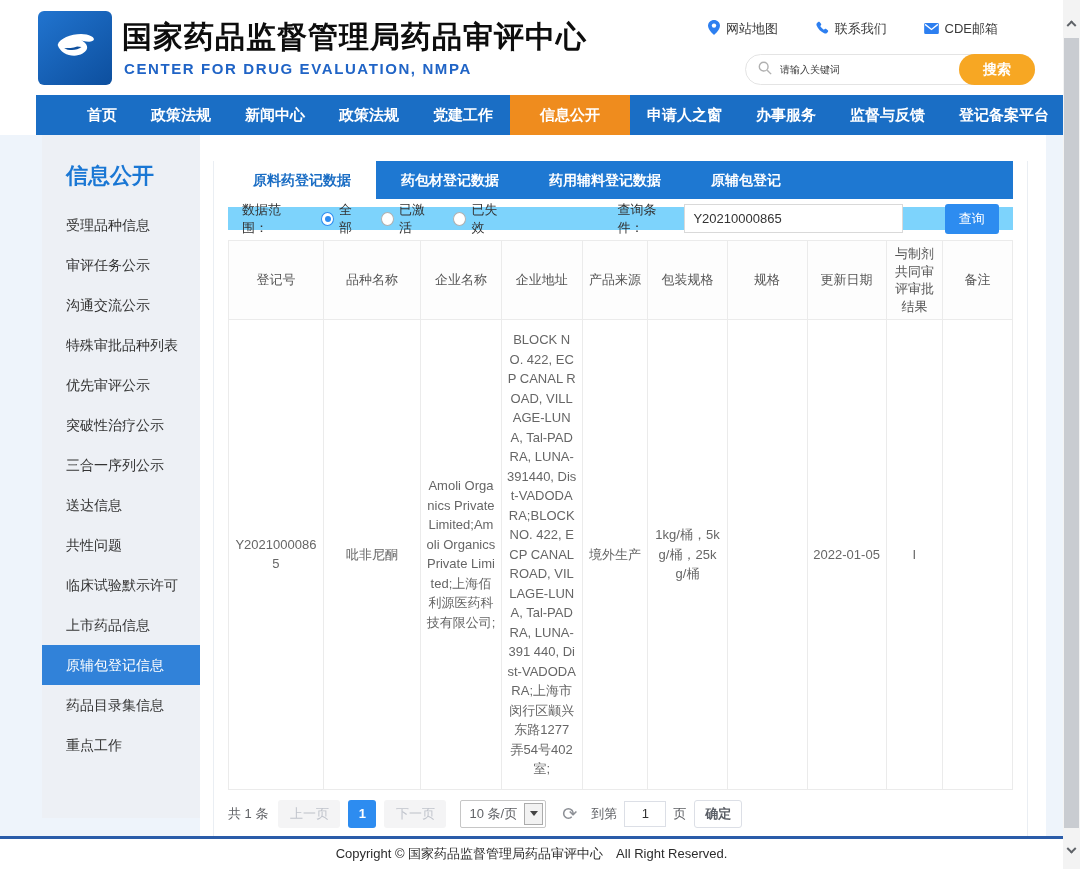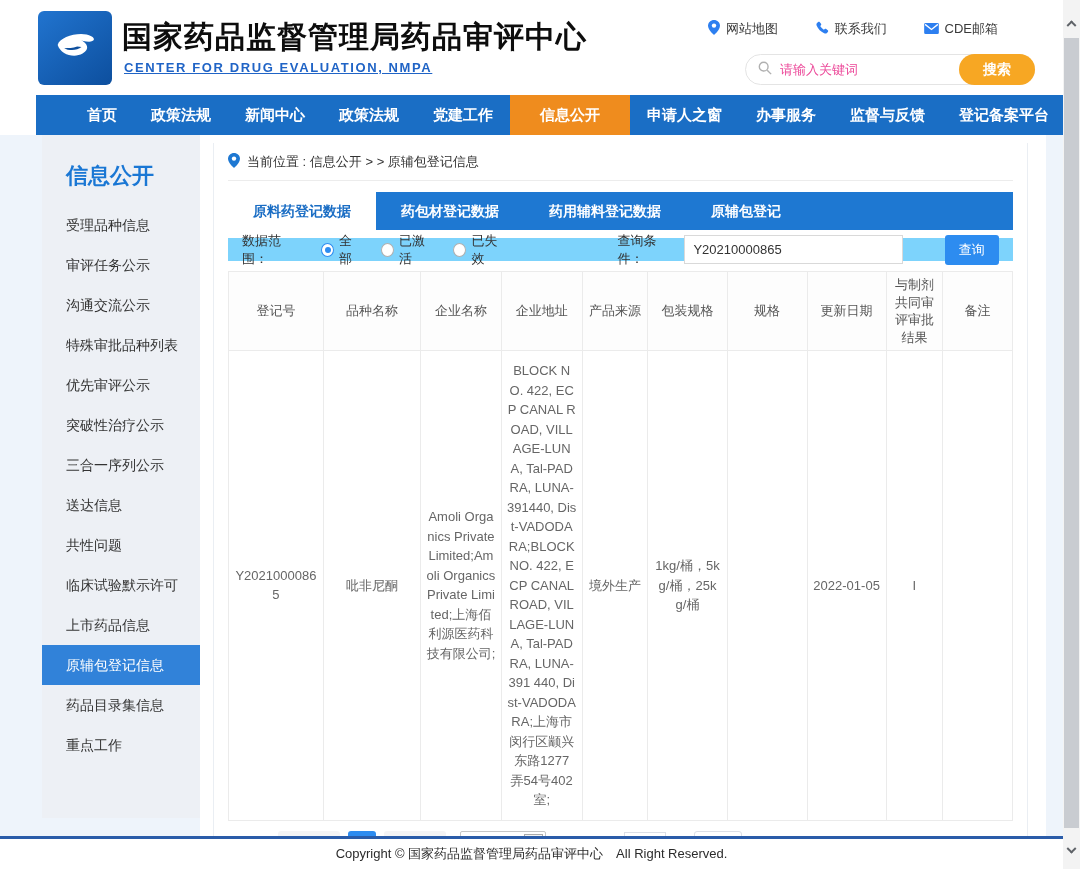--- a/index.html
+++ b/index.html
@@ -6,28 +6,28 @@
   body { font-family:"Liberation Sans","DejaVu Sans",sans-serif; background:#fff; }
   .screen { position:relative; width:1080px; height:869px; background:#fff; overflow:hidden; }
 
   
   .topbar { position:relative; height:95px; background:#fff; }
   .logo-box { position:absolute; left:38px; top:11px; width:74px; height:74px;
     background:linear-gradient(140deg,#2174cf,#0d4f9e); border-radius:6px;
     display:flex; align-items:center; justify-content:center; }
   .brand-cn { position:absolute; left:122px; top:17px; font-size:30px; font-weight:bold;
     color:#0d0d0d; letter-spacing:1px; white-space:nowrap; }
-  .brand-en { position:absolute; left:124px; top:60px; font-size:13px; font-weight:bold;
-    color:#2064c6; letter-spacing:1.6px; white-space:nowrap;text-decoration:underline; }
+  .brand-en { position:absolute; left:124px; top:60px; font-size:15px; font-weight:bold;
+    color:#2064c6; letter-spacing:1.6px; white-space:nowrap; }
   .top-links { position:absolute; left:708px; top:20px; width:290px; display:flex;
     justify-content:space-between; align-items:center; font-size:13px; color:#3a3a3a; }
   .top-link { display:flex; align-items:center; gap:6px; cursor:pointer; }
   .search-pill { position:absolute; left:745px; top:54px; width:290px; height:31px;
     border:1px solid #e4e4e4; border-radius:16px; background:#fff; display:flex; align-items:center; }
-  .search-pill .ph { margin-left:8px; font-size:13px; color:#ec4899; flex:1; }
+  .search-pill .ph { margin-left:8px; font-size:10px; color:#404040; flex:1; }
   .search-btn { width:76px; height:31px; margin-right:-1px; border:none; border-radius:16px;
     background:#f7a723; color:#fff; font-size:14px; font-weight:bold; cursor:pointer; }
   .mag { margin-left:12px; }
 
   
   .nav { height:40px; background:#1a6ec5; display:flex; align-items:stretch; padding:0 34px;margin-left:36px; }
   .nav-item { display:flex; align-items:center; padding:0 17px; color:#fff; font-size:15px;
     font-weight:bold; cursor:pointer; white-space:nowrap; }
   .nav-item.active { background:#ef8c1e; padding:0 30px; }
   .nav-sep { width:1px; height:15px; background:rgba(255,255,255,.55); align-self:center; }
@@ -43,21 +43,21 @@
   .side-item.active { background:#3182d9; color:#fff; }
   .main-col { width:837px; background:#fff; padding:8px 9px 0 13px; }
   .gutter-r { width:26px; background:linear-gradient(to right,#ffffff 35%,#eef4fb 35%); }
   .panel { border:1px solid #eaeef3; border-top:none; background:#fff; padding:0 14px 14px; min-height:678px; }
 
   
   .breadcrumb { height:38px; display:flex; align-items:center; gap:7px; font-size:13px;
     color:#333; border-bottom:1px solid #ececec; }
 
   
-  .tabs { margin-top:11px; height:38px; background:#1e78d2; display:flex; }
+  .tabs { margin-top:18px; height:38px; background:#1e78d2; display:flex; }
   .tab { padding:0 25px; line-height:38px; color:#fff; font-size:14px; font-weight:bold; cursor:pointer; }
   .tab.active { background:#fff; color:#1a6dc4; }
 
   
   .filter-bar { margin-top:8px; height:23px; background:#7dd3fc; display:flex; align-items:center;
     padding:0 14px; font-size:13px; color:#333; }
   .radio-opt { display:flex; align-items:center; gap:5px; margin-left:18px; cursor:pointer; }
   .radio { width:14px; height:14px; border-radius:50%; border:1px solid #b0b0b0; background:#fff; position:relative; }
   .radio.checked { border-color:#2d8cf0; }
   .radio.checked::after { content:""; position:absolute; left:3px; top:3px; width:6px; height:6px;
@@ -205,29 +205,20 @@
         <div class="side-item">上市药品信息</div>
         <div class="side-item active">原辅包登记信息</div>
         <div class="side-item">药品目录集信息</div>
         <div class="side-item">重点工作</div>
       </div>
     </div>
 
     <div class="main-col">
       <div class="panel">
 
-        <div class="breadcrumb">
-          <span>
-            <svg width="12" height="15" viewBox="0 0 12 15">
-                <path d="M6 0 C2.7 0 0 2.6 0 5.8 C0 10 6 15 6 15 C6 15 12 10 12 5.8 C12 2.6 9.3 0 6 0 Z" fill="#1e78d2"></path>
-                <circle cx="6" cy="5.6" r="2.2" fill="#fff"></circle>
-              </svg>
-          </span>
-          <span>当前位置 : 信息公开 &gt; &gt; 原辅包登记信息</span>
-        </div>
 
         <div class="tabs">
           <div class="tab active">原料药登记数据</div>
           <div class="tab">药包材登记数据</div>
           <div class="tab">药用辅料登记数据</div>
           <div class="tab">原辅包登记</div>
         </div>
 
         <div class="filter-bar">
           <span>数据范围：</span>

